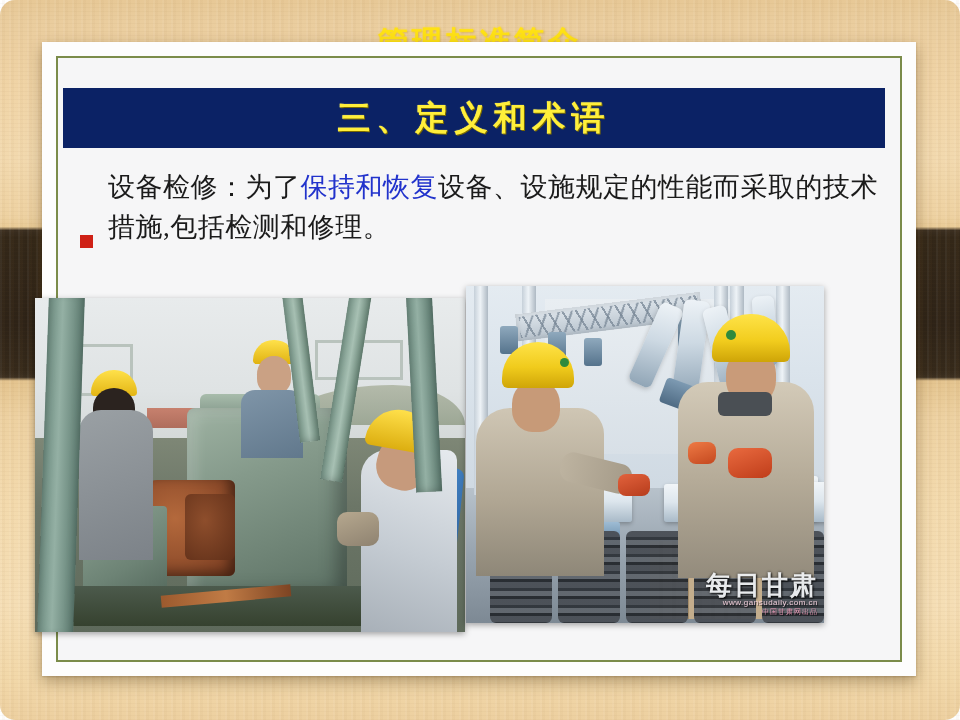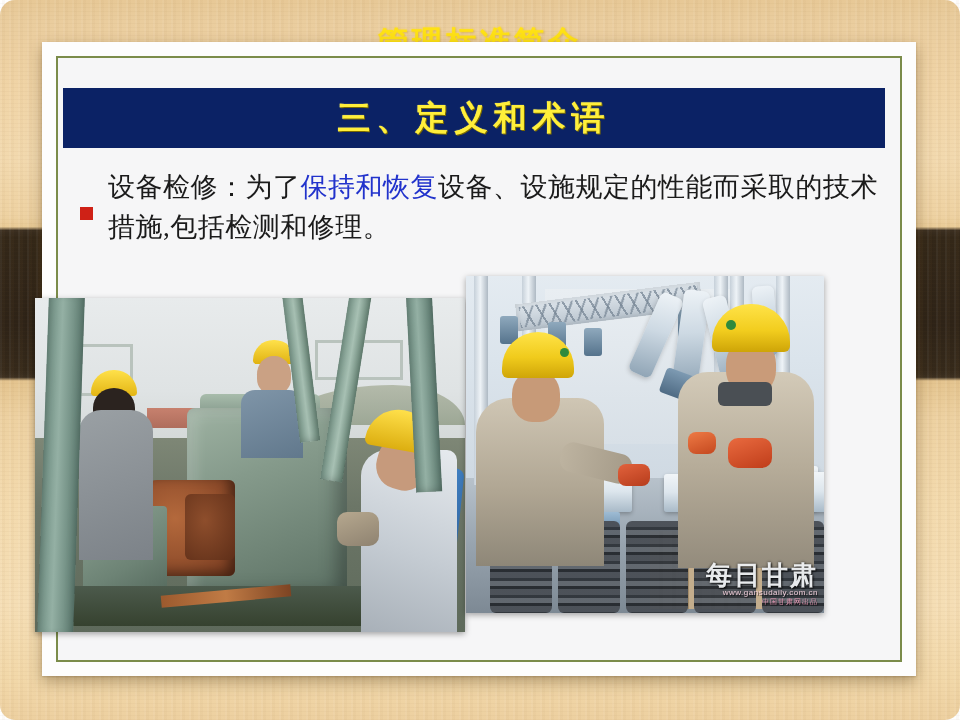--- a/index.html
+++ b/index.html
@@ -70,21 +70,21 @@
   }
   .banner-text {
     font-size:33px; font-weight:bold; letter-spacing:6px;
     color:#ffef3a;
     text-shadow:1px 1px 0 #7a6a00, 0 0 1px #fff58a;
   }
 
   
   .bullet-block {
     position:absolute; left:80px; top:168px; width:800px;
-    display:flex; align-items:center; z-index:7;
+    display:flex; align-items:flex-end; z-index:7;
   }
   .bullet-marker {
     width:13px; height:13px; background:#cf2116; flex:0 0 auto;
     margin-top:12px; margin-right:15px;
   }
   .bullet-text {
     font-size:27px; line-height:1.48; color:#1b1b1b;
     letter-spacing:0.5px; font-family:"Liberation Serif", serif;
   }
   .hl-blue { color:#2233cc; }
@@ -163,21 +163,21 @@
     background:#c69a7c; border-radius:46% 46% 44% 44%; transform:rotate(16deg); }
   .pl-helmet-3 { position:absolute; right:30px; top:112px; width:68px; height:40px;
     background:linear-gradient(180deg,#ffe04a,#dcae10); border-radius:34px 34px 6px 6px;
     transform:rotate(10deg); }
   .pl-glove { position:absolute; right:86px; top:214px; width:42px; height:34px;
     background:linear-gradient(160deg,#b6a88f,#8e8270); border-radius:10px; }
   .pl-sleeve-blue { position:absolute; right:6px; top:170px; width:22px; height:110px;
     background:linear-gradient(180deg,#3f7ec0,#2d5e96); transform:rotate(6deg); border-radius:8px; }
 
   
-  #photo-right { left:466px; top:276px; width:358px; height:337px; background:#cfd8e0; }
+  #photo-right { left:466px; top:286px; width:358px; height:337px; background:#cfd8e0; }
   .pr-sky { position:absolute; left:0; top:0; width:100%; height:62%;
             background:linear-gradient(180deg,#e4ebf1 0%,#dbe4ec 40%,#cfd9e2 100%); }
   .pr-wall { position:absolute; left:22%; top:4%; width:54%; height:46%;
              background:linear-gradient(180deg,#e9eef2,#d8e0e7); }
   .pr-floor { position:absolute; left:0; bottom:0; width:100%; height:40%;
               background:linear-gradient(180deg,#b8c2cb 0%,#9aa6b1 45%,#7d8994 100%); }
   
   .pr-truss { position:absolute; left:14%; top:5%; width:52%; height:8%;
     background:linear-gradient(180deg,#dfe6ec,#b9c4ce);
     transform:rotate(-7deg);

